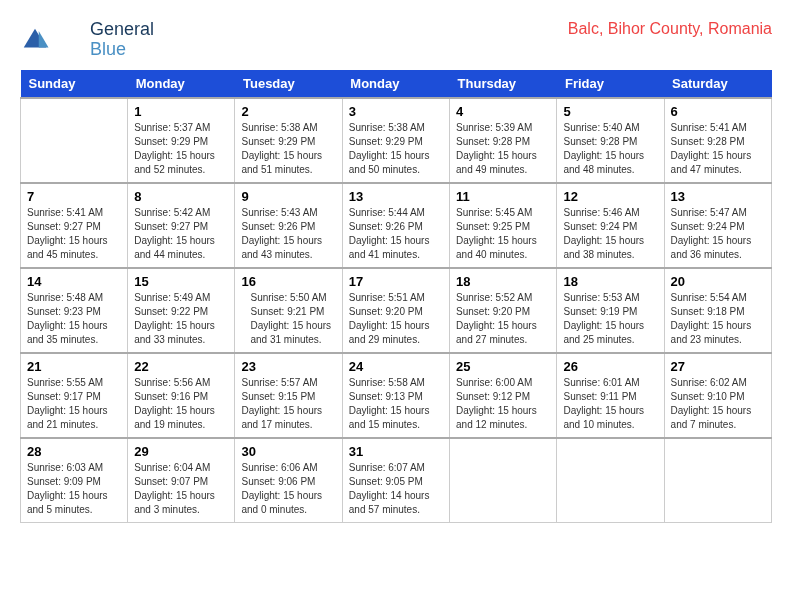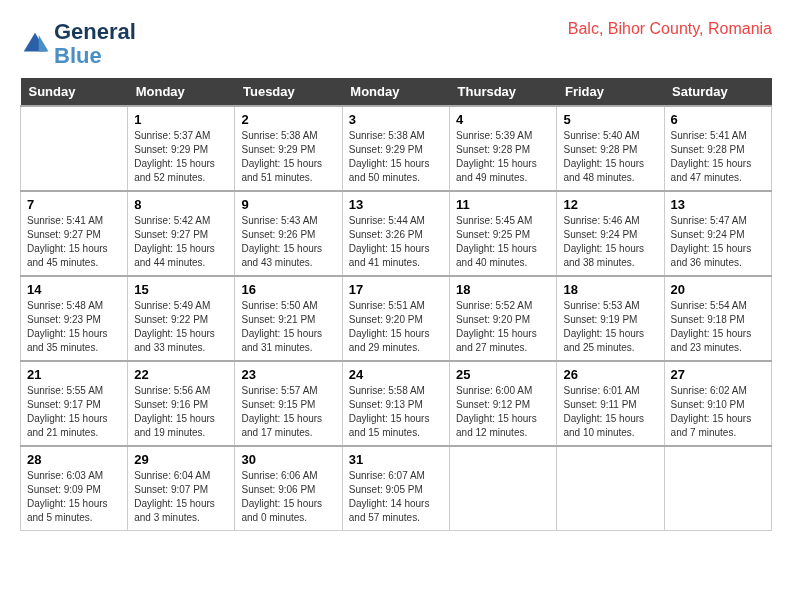--- a/index.html
+++ b/index.html
@@ -14,24 +14,25 @@
       display: flex;
       justify-content: space-between;
       align-items: flex-start;
       margin-bottom: 10px;
     }
     .logo {
       display: flex;
       align-items: center;
     }
     .logo-text {
-      font-size: 22px;
-      font-weight: bold;
+      font-size: 18px;
+      font-weight: normal;
       color: #1a3a5c;
       line-height: 1.1;
+      margin-left: 36px;
     }
     .logo-icon {
       width: 30px;
       height: 30px;
       margin-right: 4px;
     }
     .title-block {
       text-align: right;
     }
     .calendar-title {
@@ -43,21 +44,21 @@
     .calendar-subtitle {
       font-size: 16px;
       color: #ef4444;
     }
     .calendar {
       width: 100%;
       border-collapse: collapse;
       font-size: 11px;
     }
     .calendar th {
-      background-color: #404040;
+      background-color: #1d4ed8;
       color: #fff;
       text-align: left;
       padding: 6px 8px;
       font-size: 13px;
       font-weight: bold;
       margin-left: 20px;
     }
     .calendar td {
       vertical-align: top;
       padding: 5px 6px;
@@ -179,21 +180,21 @@
         <td>
           <div class="day-num">9</div>
           <div class="day-detail" style="white-space: pre-line;">Sunrise: 5:43 AM
 Sunset: 9:26 PM
 Daylight: 15 hours
 and 43 minutes.</div>
         </td>
         <td>
           <div class="day-num">13</div>
           <div class="day-detail" style="white-space: pre-line;">Sunrise: 5:44 AM
-Sunset: 3:26 PM
+Sunset: 9:26 PM
 Daylight: 15 hours
 and 41 minutes.</div>
         </td>
         <td>
           <div class="day-num">11</div>
           <div class="day-detail" style="white-space: pre-line;">Sunrise: 5:45 AM
 Sunset: 9:25 PM
 Daylight: 15 hours
 and 40 minutes.</div>
         </td>
@@ -222,21 +223,21 @@
         </td>
         <td>
           <div class="day-num">15</div>
           <div class="day-detail" style="white-space: pre-line;">Sunrise: 5:49 AM
 Sunset: 9:22 PM
 Daylight: 15 hours
 and 33 minutes.</div>
         </td>
         <td>
           <div class="day-num">16</div>
-          <div class="day-detail" style="white-space: pre-line;">Sunrise: 5:50 AM
+          <div class="day-detail" style="white-space: pre-line; margin-left: 9px;">Sunrise: 5:50 AM
 Sunset: 9:21 PM
 Daylight: 15 hours
 and 31 minutes.</div>
         </td>
         <td>
           <div class="day-num">17</div>
           <div class="day-detail" style="white-space: pre-line;">Sunrise: 5:51 AM
 Sunset: 9:20 PM
 Daylight: 15 hours
 and 29 minutes.</div>

